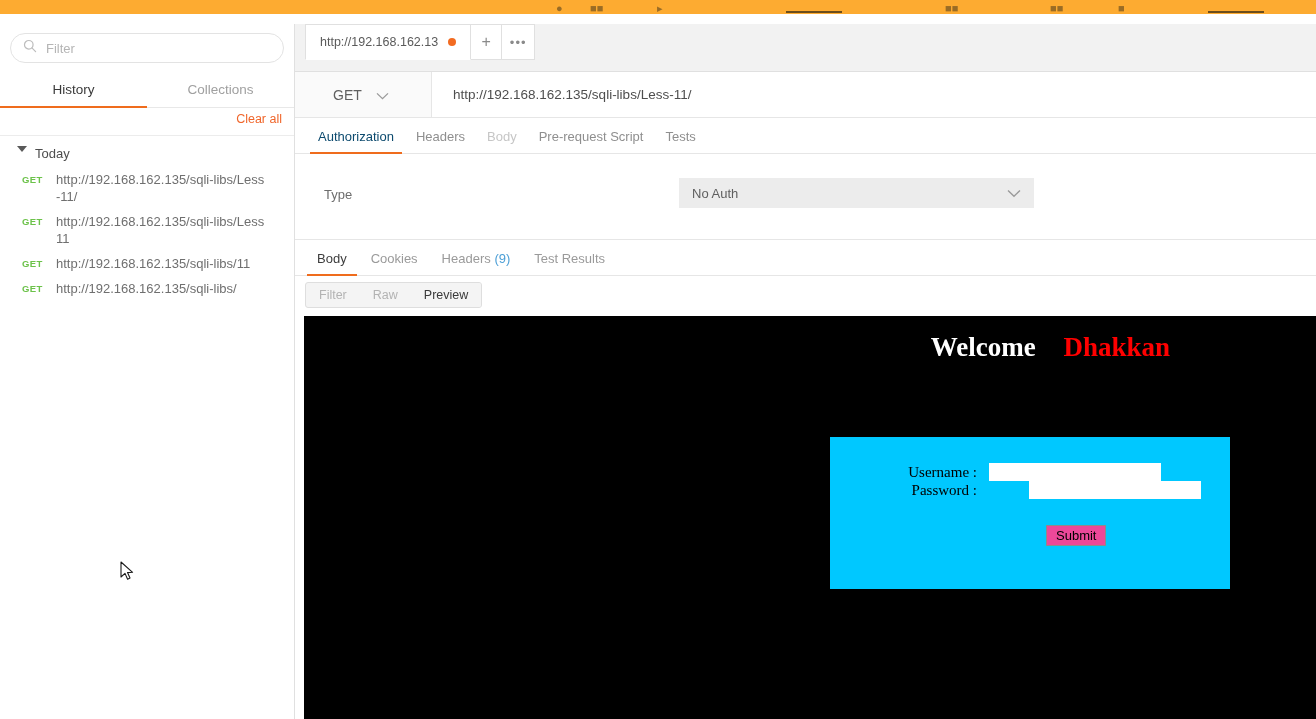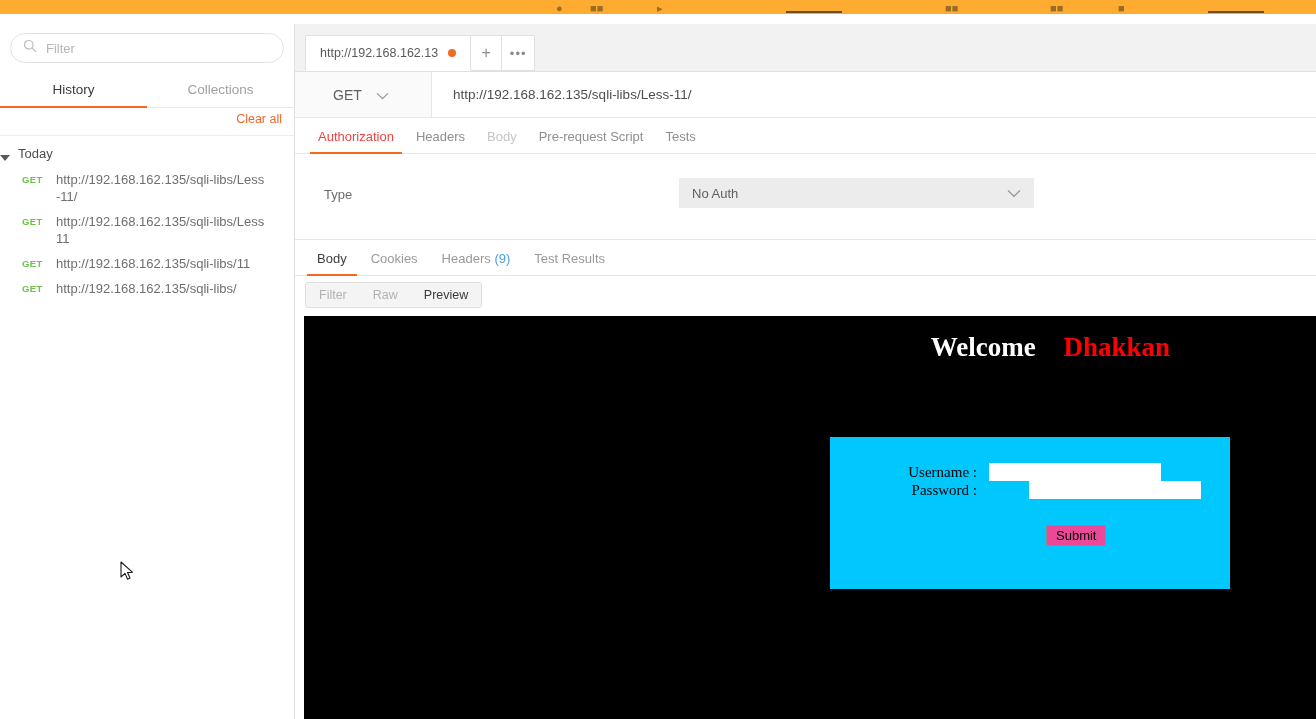--- a/index.html
+++ b/index.html
@@ -84,22 +84,22 @@
   .clear-row {
     height: 28px; position: relative;
     border-bottom: 1px solid #ececec;
   }
   .clear-all {
     position: absolute; right: 12px; top: 4px;
     color: #f0662b; font-size: 12.5px; cursor: pointer;
   }
 
   .group-header {
-    display: flex; align-items: flex-end;
-    padding: 10px 0 6px 0;
+    display: flex; align-items: flex-start;
+    padding: 10px 0 6px 17px;
     font-size: 13px; color: #4d4d4d;
     cursor: pointer;
   }
   .caret {
     width: 0; height: 0;
     border-left: 5px solid transparent;
     border-right: 5px solid transparent;
     border-top: 6px solid #595959;
     margin-right: 8px;
   }
@@ -133,21 +133,21 @@
     background: #fff;
     position: relative;
     overflow: hidden;
   }
 
   
   #req-tabstrip {
     height: 48px;
     background: #f2f2f2;
     border-bottom: 1px solid #e0e0e0;
-    display: flex; align-items: flex-end;
+    display: flex; 
     padding-left: 10px;
   }
   .req-tab {
     height: 36px;
     background: #fff;
     border: 1px solid #e0e0e0;
     border-bottom: 1px solid #fff;
     display: flex; align-items: center;
     padding: 0 14px;
     font-size: 12.5px; color: #5a5a5a;
@@ -200,21 +200,21 @@
     height: 36px;
     display: flex; align-items: flex-end;
     border-bottom: 1px solid #e6e6e6;
     padding-left: 12px;
   }
   .subtab {
     font-size: 13px; color: #8f8f8f;
     padding: 0 11px 9px 11px;
     cursor: pointer; position: relative;
   }
-  .subtab.active { color: #ef4444; }
+  .subtab.active { color: #0c4a6e; }
   .subtab.active::after {
     content: ""; position: absolute;
     left: 3px; right: 3px; bottom: -1px; height: 2px;
     background: #ef6c1d;
   }
   .subtab.dim { color: #c6c6c6; }
 
   
   #auth-panel {
     height: 86px;

